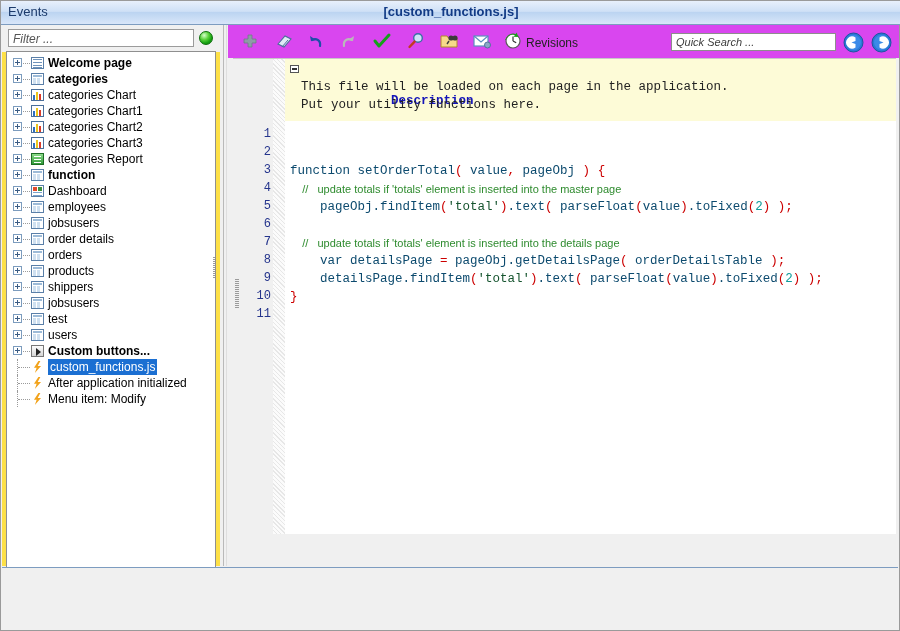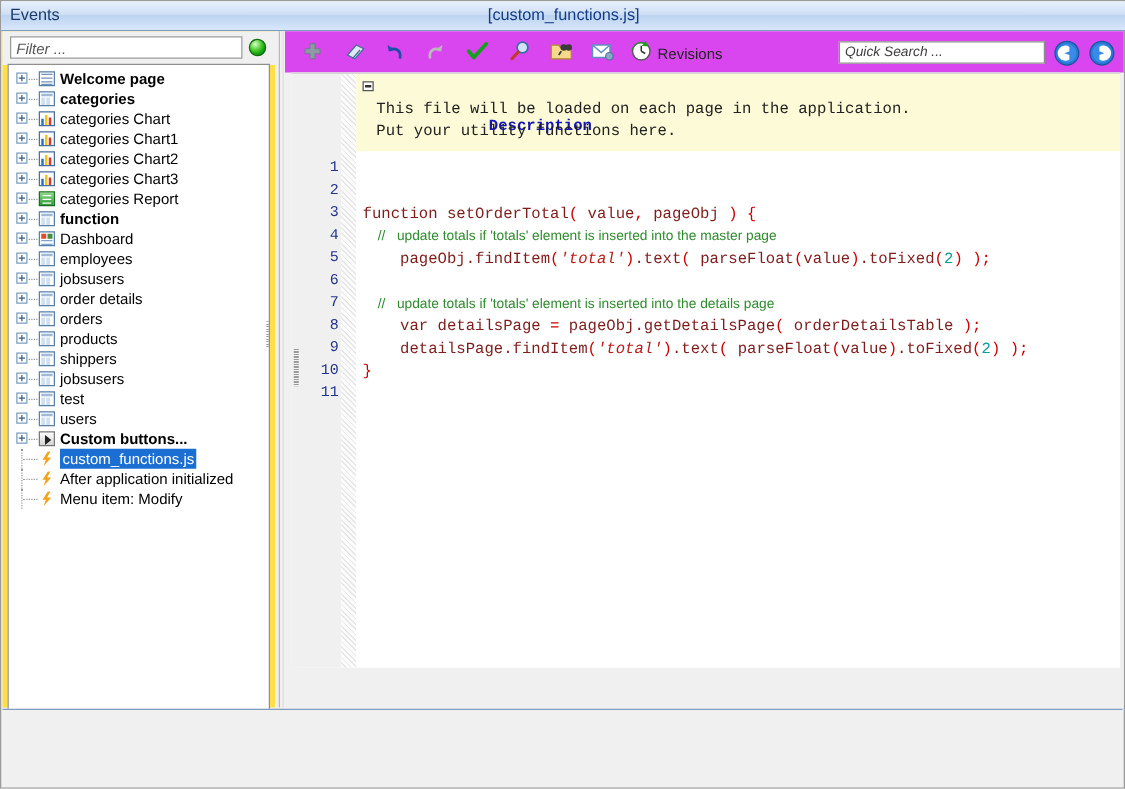--- a/index.html
+++ b/index.html
@@ -23,21 +23,21 @@
     background:linear-gradient(to bottom,#e8f0fb 0%, #cfe0f6 45%, #bcd4f1 50%, #d8e6f9 100%);
     border-bottom:1px solid #7d9cc0;
     box-sizing:border-box;
   }
   .titlebar .left{
     position:absolute;left:7px;top:3px;
     color:#1b3a6b;font-size:13px;
   }
   .titlebar .center{
     position:absolute;left:0;top:3px;width:900px;text-align:center;
-    color:#123b86;font-size:13px;font-weight:normal;
+    color:#123b86;font-size:13px;font-weight:bold;
   }
 
   
   .leftpane{
     position:absolute;left:1px;top:24px;width:218px;height:541px;
     background:#fde047;
   }
   .filterrow{
     position:absolute;left:0;top:0;width:218px;height:27px;
     background:#f0f0f0;
@@ -185,24 +185,24 @@
   }
   .descblk{
     position:absolute;left:0;top:0;width:611px;height:62px;background:#fdfbd7;
   }
   .cline{position:absolute;left:5px;height:16px;line-height:16px;}
   .foldmark{
     position:absolute;left:-11px;top:4px;width:9px;height:8px;
     border:1px solid #555;background:#fff;box-sizing:border-box;
   }
   .foldmark:after{content:"";position:absolute;left:1px;top:2px;width:5px;height:2px;background:#333;}
-  .kw{color:#7f1d1d;}
+  .kw{color:#0c4a6e;}
   .blue{color:#1414b9;font-weight:bold;}
   .punct{color:#cc0000;}
-  .str{color:#b91c1c;font-style:italic;}
+  .str{color:#14532d;}
   .num{color:#0f9b9b;}
   .cmt{color:#2e8b2e;font-family:"Liberation Sans",sans-serif;font-size:11px;}
   .desctxt{color:#222;}
 
   .hscroll-right{
     position:absolute;left:5px;top:546px;width:663px;height:15px;
     background:#f2f2f2;border:1px solid #b6b6b6;box-sizing:border-box;
   }
   .hscroll-right .thumb{position:absolute;left:13px;top:1px;width:133px;height:11px;background:#c8c8c8;}
 

